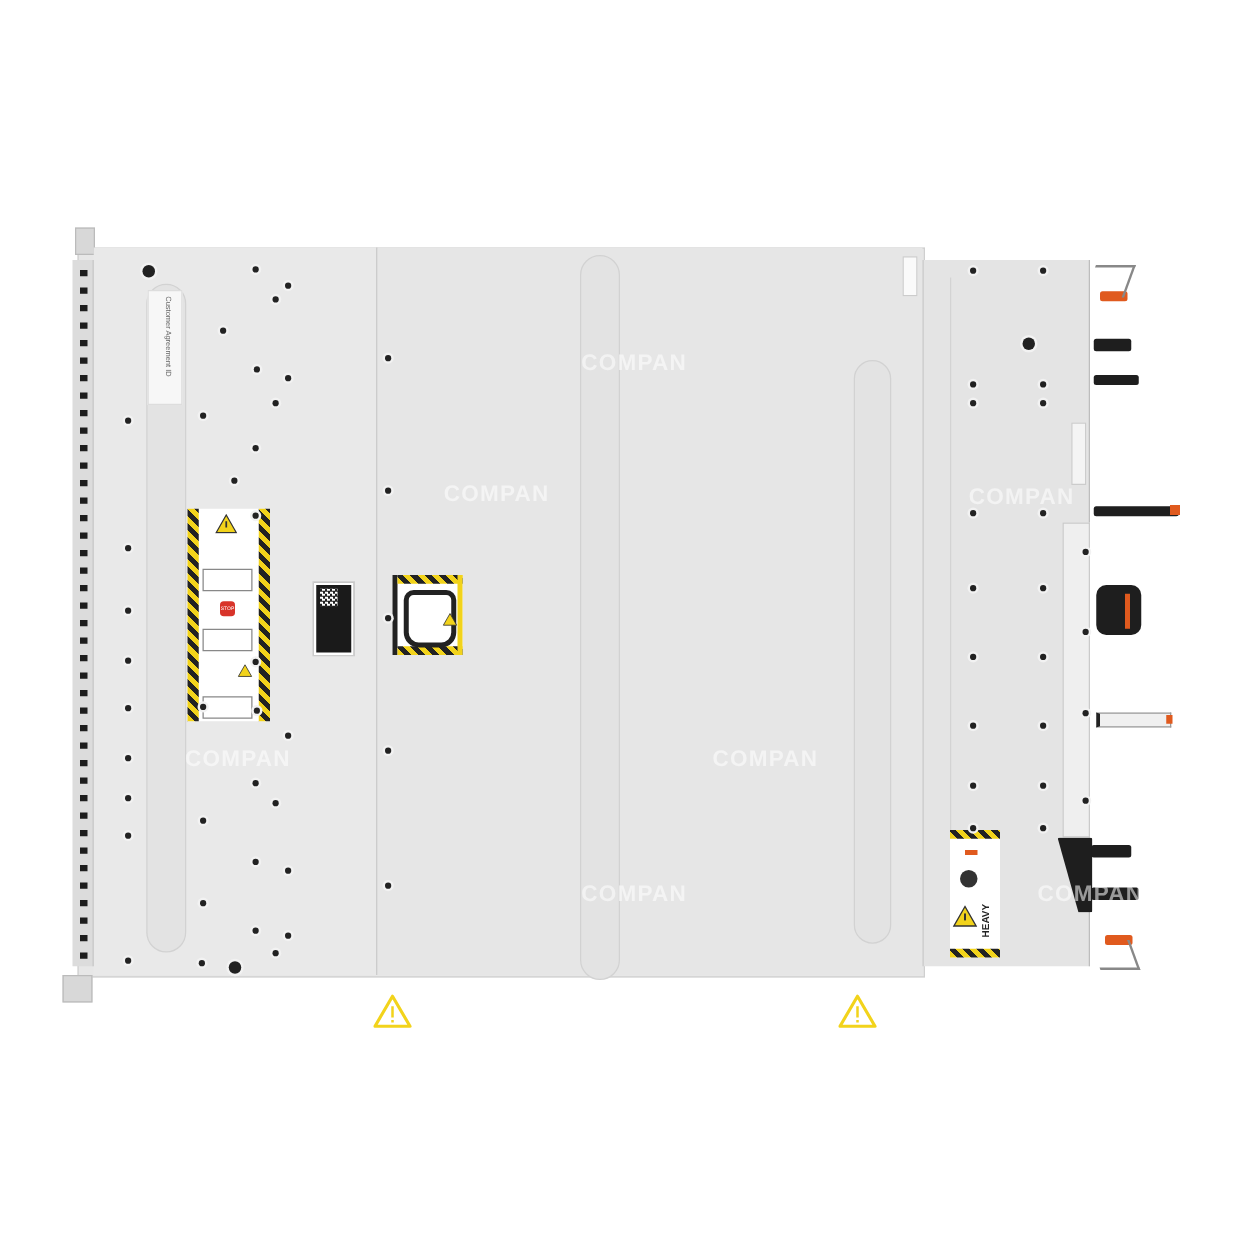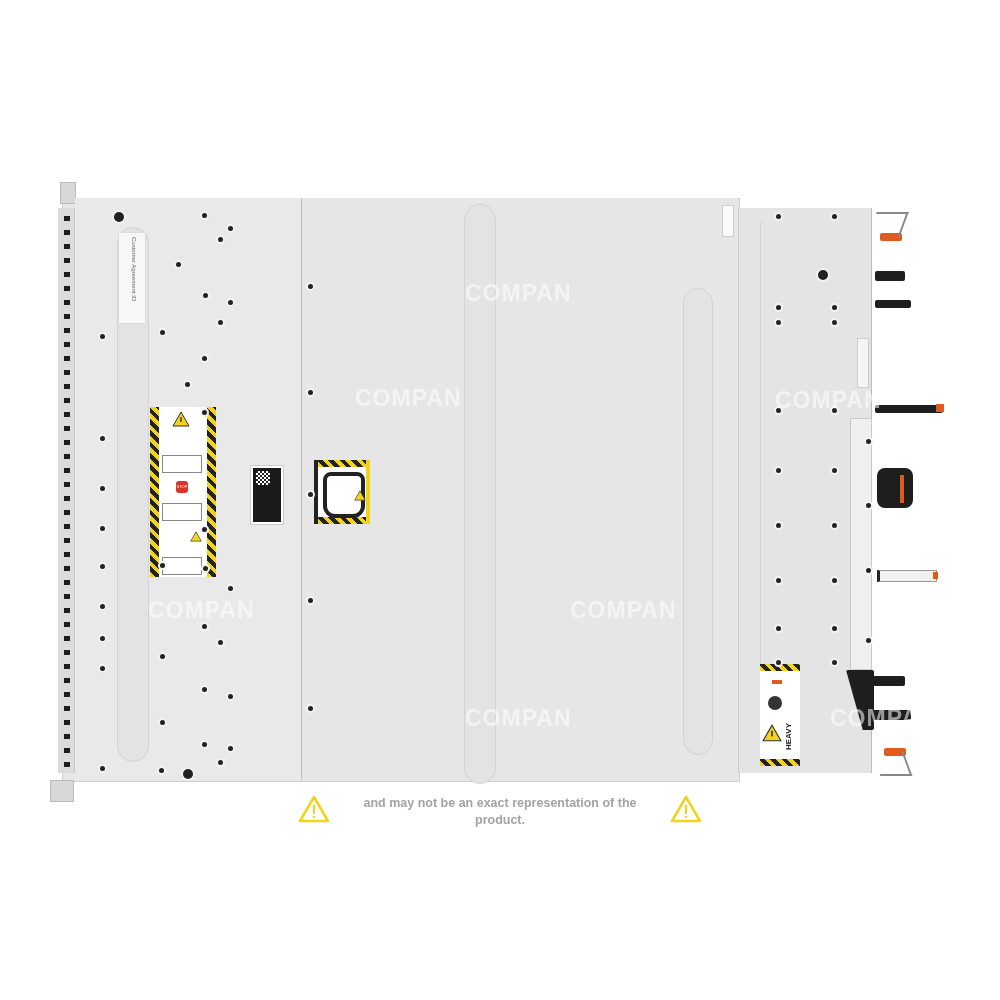--- a/index.html
+++ b/index.html
@@ -20,21 +20,21 @@
   .cust-label span{position:absolute;left:8px;top:4px;transform-origin:0 0;transform:rotate(90deg) translate(0,-10px);white-space:nowrap;font-size:6px;color:#666;}
   .warn-label{left:150px;top:407px;width:66px;height:170px;background:#fff;}
   .hazard-v{position:absolute;top:0;width:9px;height:100%;background:repeating-linear-gradient(45deg,#f2d31b 0 4px,#222 4px 8px);}
   .warn-box{position:absolute;left:12px;width:38px;height:16px;border:1px solid #888;background:#fff;}
   .qr-label{left:251px;top:466px;width:28px;height:54px;background:#1a1a1a;border:2px solid #fff;outline:1px solid #ccc;}
   .heavy-label{left:314px;top:460px;width:52px;height:64px;background:#fff;border-left:4px solid #222;}
   .hazard-h{position:absolute;left:0;height:7px;width:100%;background:repeating-linear-gradient(45deg,#f2d31b 0 4px,#222 4px 8px);}
   .heavy2-label{left:760px;top:664px;width:40px;height:102px;background:#fff;}
   .handle{background:#1e1e1e;border-radius:2px;}
   .orange{background:#e05a1e;}
-  .watermark{color:rgba(255,255,255,0.55);font-size:23px;letter-spacing:1px;font-weight:bold;pointer-events:none;}
+  .watermark{color:rgba(255,255,255,0.55);font-size:18px;letter-spacing:1px;font-weight:bold;pointer-events:none;}
   .disclaimer{left:340px;top:795px;width:320px;text-align:center;color:#a3a3a3;font-weight:bold;font-size:12.5px;line-height:17px;}
   .tri{position:absolute;}
 </style>
 </head>
 <body>
 
 <div class="abs chassis"></div>
 
 <div class="abs ear" style="left:60px;top:182px;width:14px;height:20px;"></div>
 <div class="abs ear" style="left:50px;top:780px;width:22px;height:20px;"></div>
@@ -232,19 +232,18 @@
 <div class="abs watermark" style="left:465px;top:705px;">COMPAN</div>
 <div class="abs watermark" style="left:775px;top:387px;">COMPAN</div>
 <div class="abs watermark" style="left:830px;top:705px;">COMPAN</div>
 
 <svg class="abs" style="left:298px;top:795px;" width="32" height="28" viewBox="0 0 32 28">
     <polygon points="16,2 30,26 2,26" fill="none" stroke="#f2d31b" stroke-width="2.5" stroke-linejoin="round"></polygon>
     <rect x="15" y="10" width="2" height="9" fill="#f2d31b"></rect>
     <rect x="15" y="21" width="2" height="2" fill="#f2d31b"></rect>
   </svg>
 <div class="abs disclaimer">
-  <div>and may not be an exact representation of the product.</div>
 </div>
 <svg class="abs" style="left:670px;top:795px;" width="32" height="28" viewBox="0 0 32 28">
     <polygon points="16,2 30,26 2,26" fill="none" stroke="#f2d31b" stroke-width="2.5" stroke-linejoin="round"></polygon>
     <rect x="15" y="10" width="2" height="9" fill="#f2d31b"></rect>
     <rect x="15" y="21" width="2" height="2" fill="#f2d31b"></rect>
   </svg>
 
 </body></html>

